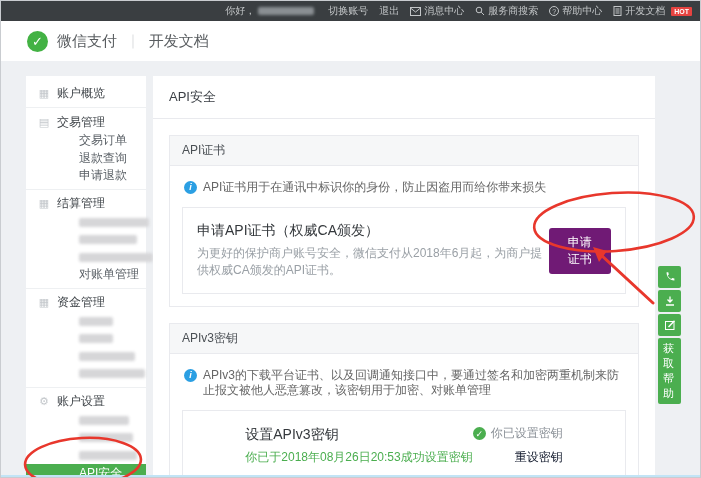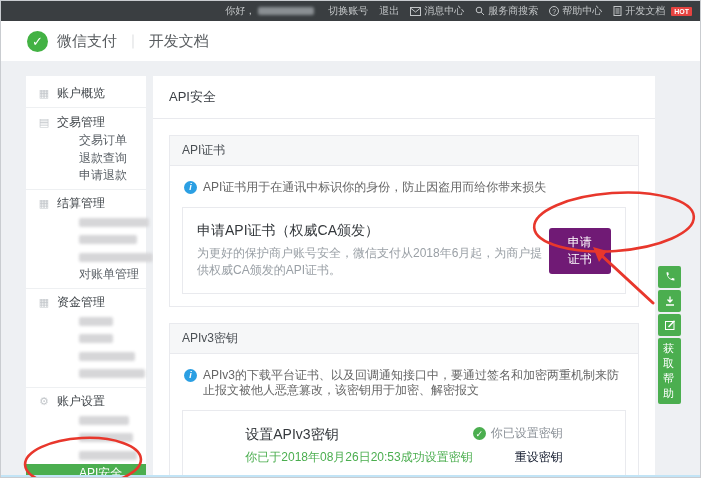--- a/index.html
+++ b/index.html
@@ -209,21 +209,21 @@
               <button class="btn-green">申请证书</button>
             </div>
           </div>
         </section>
 
         <section class="section">
           <div class="sec-head">APIv3密钥</div>
           <div class="sec-body">
             <div class="info-row">
               <span class="info-i">i</span>
-              <span>APIv3的下载平台证书、以及回调通知接口中，要通过签名和加密两重机制来防止报文被他人恶意篡改，该密钥用于加密、解密报文</span>
+              <span>APIv3的下载平台证书、以及回调通知接口中，要通过签名和加密两重机制来防止报文被他人恶意篡改，该密钥用于加密、对账单管理</span>
             </div>
             <div class="card">
               <div>
                 <div class="card-title">设置APIv3密钥</div>
                 <div class="green-text">你已于2018年08月26日20:53成功设置密钥</div>
               </div>
               <div class="card-right">
                 <div class="status-row">
                   <span class="chk-circle">✓</span>
                   <span>你已设置密钥</span>

